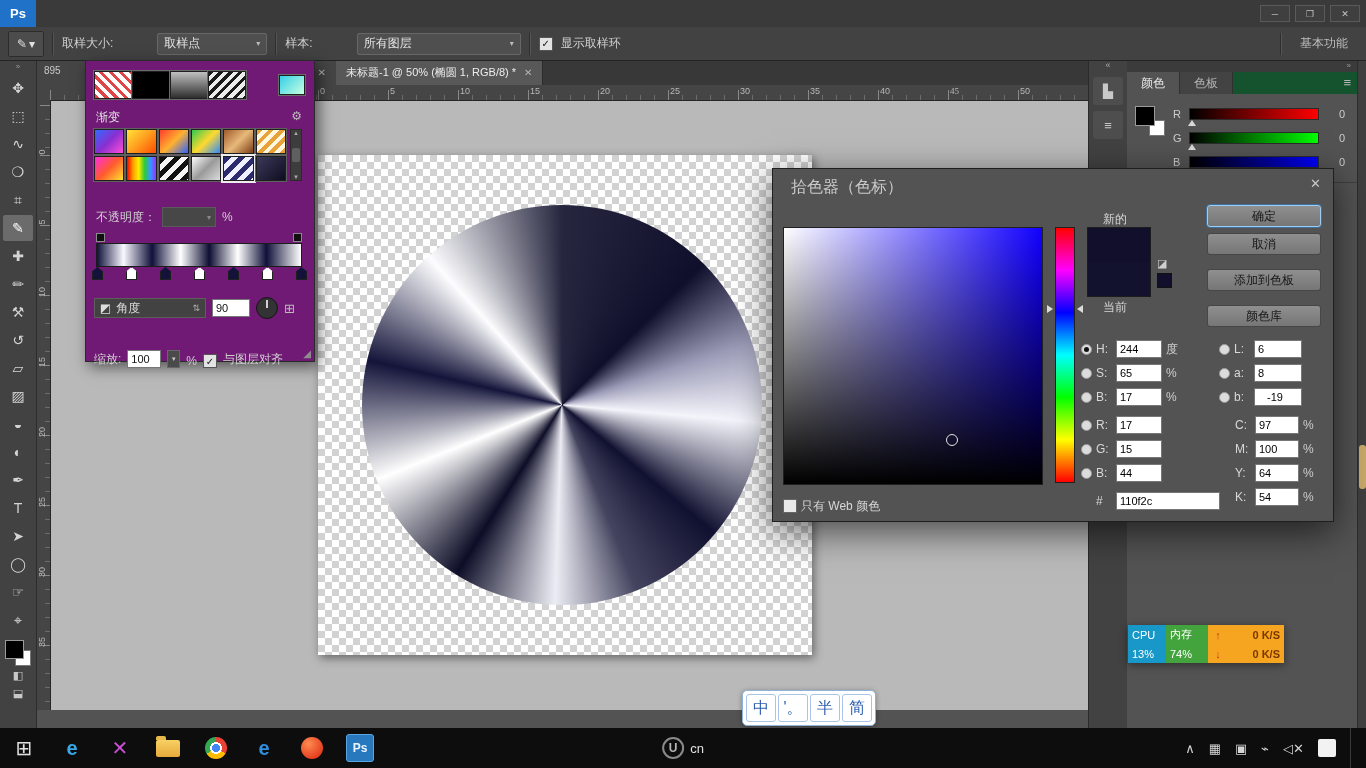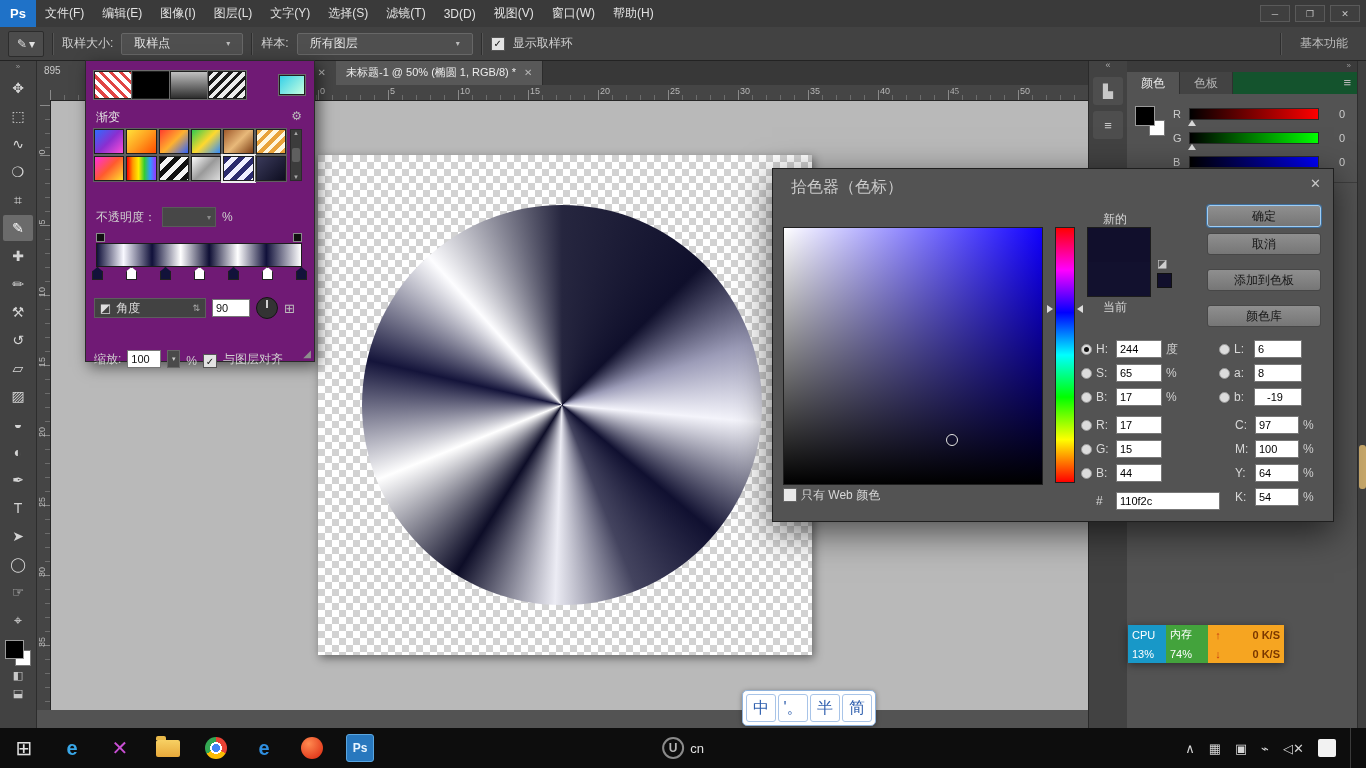--- a/index.html
+++ b/index.html
@@ -9,21 +9,21 @@
   .menu-bar{position:absolute;left:0;top:0;right:0;height:27px;background:#3a3a3a;border-bottom:1px solid #262626;display:flex;align-items:center;z-index:10;}
   .ps-logo{width:36px;height:27px;background:#1f72c8;color:#fff;font-weight:bold;display:flex;align-items:center;justify-content:center;font-size:13px;}
   .menu-items{display:flex;height:100%;}
   .menu-item{padding:0 9px;display:flex;align-items:center;color:#e2e2e2;font-size:12px;}
   .win-controls{margin-left:auto;display:flex;gap:5px;padding-right:6px;}
   .winbtn{width:28px;height:15px;background:#3f3f3f;border:1px solid #5a5a5a;color:#c5c5c5;font-size:9px;display:flex;align-items:center;justify-content:center;}
   
   .options-bar{position:absolute;left:0;top:27px;right:0;height:33px;background:#424242;border-bottom:1px solid #232323;display:flex;align-items:center;gap:8px;padding:0 8px;z-index:10;}
   .tool-badge{width:34px;height:24px;background:#4c4c4c;border:1px solid #2c2c2c;border-radius:2px;display:flex;align-items:center;justify-content:center;gap:2px;color:#e0e0e0;font-size:12px;}
   .ob-label{color:#cfcfcf;}
-  .combo{height:20px;background:#4f4f4f;border:1px solid #676767;border-radius:2px;display:inline-flex;align-items:center;justify-content:space-between;padding:0 12px;color:#e5e5e5;gap:8px;}
+  .combo{height:20px;background:#4f4f4f;border:1px solid #676767;border-radius:2px;display:inline-flex;align-items:center;justify-content:space-between;padding:0 6px;color:#e5e5e5;gap:8px;margin-left:36px;}
   .combo .ar{font-size:8px;color:#bbb;}
   .ob-sep{width:1px;height:22px;background:#2e2e2e;border-right:1px solid #555;}
   .cb{width:12px;height:12px;background:#e3e3e3;border:1px solid #555;color:#111;font-size:10px;line-height:11px;display:inline-flex;align-items:center;justify-content:center;}
   .ob-spacer{flex:1;}
   .workspace{color:#bdbdbd;padding:0 10px;}
   
   .left-dock{position:absolute;left:0;top:60px;width:36px;bottom:40px;background:#424242;border-right:1px solid #2d2d2d;display:flex;flex-direction:column;align-items:center;padding-top:2px;z-index:9;}
   .dock-collapse{font-size:8px;color:#9a9a9a;height:12px;}
   .tool{width:30px;height:26px;display:flex;align-items:center;justify-content:center;color:#d4d4d4;font-size:14px;border-radius:2px;margin:1px 0;}
   .tool.active{background:#6b6b6b;color:#fff;}
@@ -165,33 +165,20 @@
   .tray-ime-box{width:18px;height:18px;background:#f2f2f2;border-radius:2px;}
   .desktop-sliver{width:5px;height:100%;border-left:1px solid #3a3a3a;}
 </style>
 </head>
 <body>
 
 <div class="screen">
 
   <div class="menu-bar">
     <div class="ps-logo">Ps</div>
-    <div class="menu-items">
-        <div class="menu-item">文件(F)</div>
-        <div class="menu-item">编辑(E)</div>
-        <div class="menu-item">图像(I)</div>
-        <div class="menu-item">图层(L)</div>
-        <div class="menu-item">文字(Y)</div>
-        <div class="menu-item">选择(S)</div>
-        <div class="menu-item">滤镜(T)</div>
-        <div class="menu-item">3D(D)</div>
-        <div class="menu-item">视图(V)</div>
-        <div class="menu-item">窗口(W)</div>
-        <div class="menu-item">帮助(H)</div>
-      </div>
     <div class="win-controls">
         <div class="winbtn">─</div>
         <div class="winbtn">❐</div>
         <div class="winbtn">✕</div>
       </div>
   </div>
 
   <div class="options-bar">
     <div class="tool-badge">
       <span>✎</span>
@@ -452,21 +439,21 @@
     <div class="cp-row" style="left:462px;top:294px;">
       <span class="cp-lbl">Y:</span>
       <input class="cp-input" style="width: 44px;" value="64">
       <span class="cp-unit">%</span>
     </div>
     <div class="cp-row" style="left:462px;top:318px;">
       <span class="cp-lbl">K:</span>
       <input class="cp-input" style="width: 44px;" value="54">
       <span class="cp-unit">%</span>
     </div>
-    <div class="cp-row" style="left:10px;top:316px;">
+    <div class="cp-row" style="left:10px;top:327px;">
       <span class="cpcb"></span>
       <span>只有 Web 颜色</span>
     </div>
   </div>
 
   <div class="right-dock">
     <div class="dock-strip">
       <span class="strip-collapse">«</span>
       <div class="strip-btn">
         <span>▙</span>

